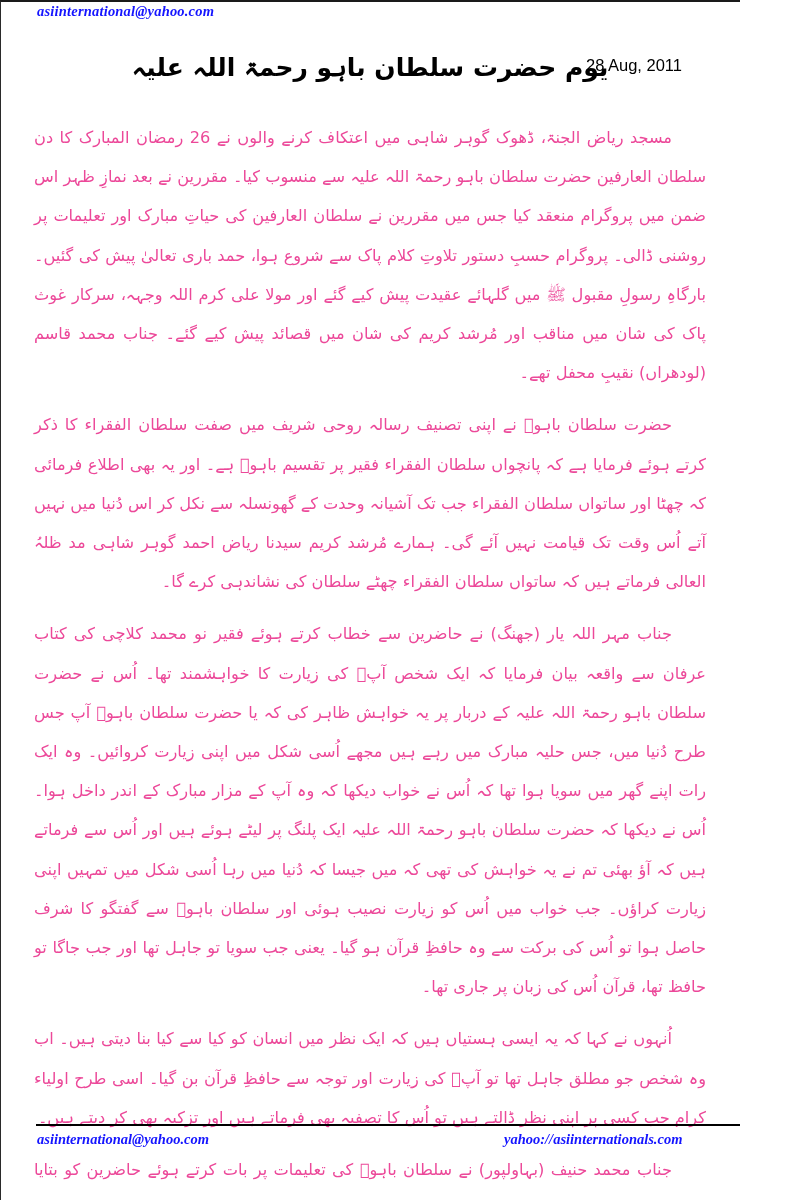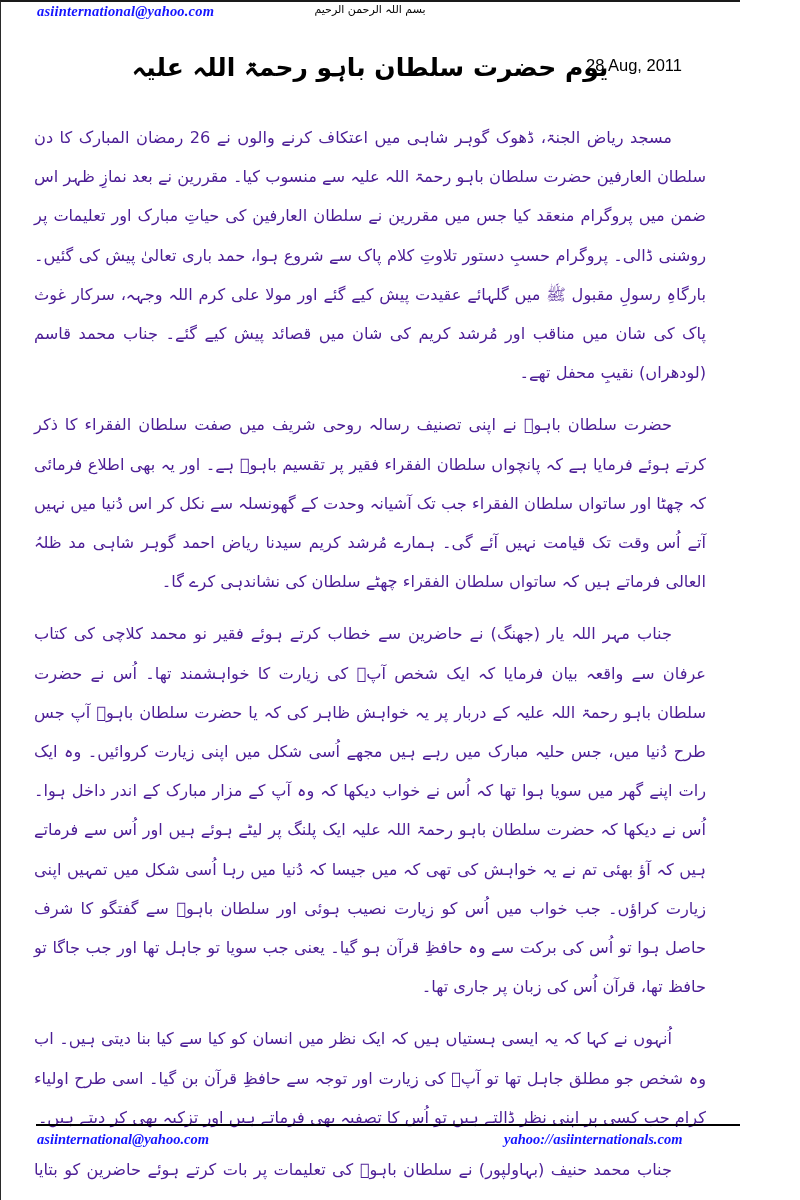--- a/index.html
+++ b/index.html
@@ -98,21 +98,21 @@
     text-justify: inter-word;
     padding: 0 34px;
     box-sizing: border-box;
   }
 
   .article p {
     margin: 0 0 13px 0;
     font-family: "DejaVu Sans", "Liberation Sans", sans-serif;
     font-size: 16.2px;
     line-height: 2.42;
-    color: #4c1d95;
+    color: #ec4899;
     text-indent: 34px;
     text-align: justify;
   }
 
   .article p:last-child {
     margin-bottom: 0;
   }
 
   
   .footer {
@@ -153,21 +153,20 @@
 </head>
 <body>
 
 <div class="page">
 
   <div class="page-frame"></div>
 
   <div class="header">
     <div class="header-email">asiinternational@yahoo.com</div>
 
-    <div class="bismillah">بسم اللہ الرحمن الرحیم</div>
 
     <div class="header-date">28 Aug, 2011</div>
 
     <h1 class="doc-title">یوم حضرت سلطان باہو رحمۃ اللہ علیہ</h1>
   </div>
 
   <div class="article">
     <p>مسجد ریاض الجنۃ، ڈھوک گوہر شاہی میں اعتکاف کرنے والوں نے 26 رمضان المبارک کا دن سلطان العارفین حضرت سلطان باہو رحمۃ اللہ علیہ سے منسوب کیا۔ مقررین نے بعد نمازِ ظہر اس ضمن میں پروگرام منعقد کیا جس میں مقررین نے سلطان العارفین کی حیاتِ مبارک اور تعلیمات پر روشنی ڈالی۔ پروگرام حسبِ دستور تلاوتِ کلام پاک سے شروع ہوا، حمد باری تعالیٰ پیش کی گئیں۔ بارگاہِ رسولِ مقبول ﷺ میں گلہائے عقیدت پیش کیے گئے اور مولا علی کرم اللہ وجہہ، سرکار غوث پاک کی شان میں مناقب اور مُرشد کریم کی شان میں قصائد پیش کیے گئے۔ جناب محمد قاسم (لودھراں) نقیبِ محفل تھے۔</p>
     <p>حضرت سلطان باہوؒ نے اپنی تصنیف رسالہ روحی شریف میں صفت سلطان الفقراء کا ذکر کرتے ہوئے فرمایا ہے کہ پانچواں سلطان الفقراء فقیر پر تقسیم باہوؒ ہے۔ اور یہ بھی اطلاع فرمائی کہ چھٹا اور ساتواں سلطان الفقراء جب تک آشیانہ وحدت کے گھونسلہ سے نکل کر اس دُنیا میں نہیں آتے اُس وقت تک قیامت نہیں آئے گی۔ ہمارے مُرشد کریم سیدنا ریاض احمد گوہر شاہی مد ظلہُ العالی فرماتے ہیں کہ ساتواں سلطان الفقراء چھٹے سلطان کی نشاندہی کرے گا۔</p>
     <p>جناب مہر اللہ یار (جھنگ) نے حاضرین سے خطاب کرتے ہوئے فقیر نو محمد کلاچی کی کتاب عرفان سے واقعہ بیان فرمایا کہ ایک شخص آپؒ کی زیارت کا خواہشمند تھا۔ اُس نے حضرت سلطان باہو رحمۃ اللہ علیہ کے دربار پر یہ خواہش ظاہر کی کہ یا حضرت سلطان باہوؒ آپ جس طرح دُنیا میں، جس حلیہ مبارک میں رہے ہیں مجھے اُسی شکل میں اپنی زیارت کروائیں۔ وہ ایک رات اپنے گھر میں سویا ہوا تھا کہ اُس نے خواب دیکھا کہ وہ آپ کے مزار مبارک کے اندر داخل ہوا۔ اُس نے دیکھا کہ حضرت سلطان باہو رحمۃ اللہ علیہ ایک پلنگ پر لیٹے ہوئے ہیں اور اُس سے فرماتے ہیں کہ آؤ بھئی تم نے یہ خواہش کی تھی کہ میں جیسا کہ دُنیا میں رہا اُسی شکل میں تمہیں اپنی زیارت کراؤں۔ جب خواب میں اُس کو زیارت نصیب ہوئی اور سلطان باہوؒ سے گفتگو کا شرف حاصل ہوا تو اُس کی برکت سے وہ حافظِ قرآن ہو گیا۔ یعنی جب سویا تو جاہل تھا اور جب جاگا تو حافظ تھا، قرآن اُس کی زبان پر جاری تھا۔</p>

